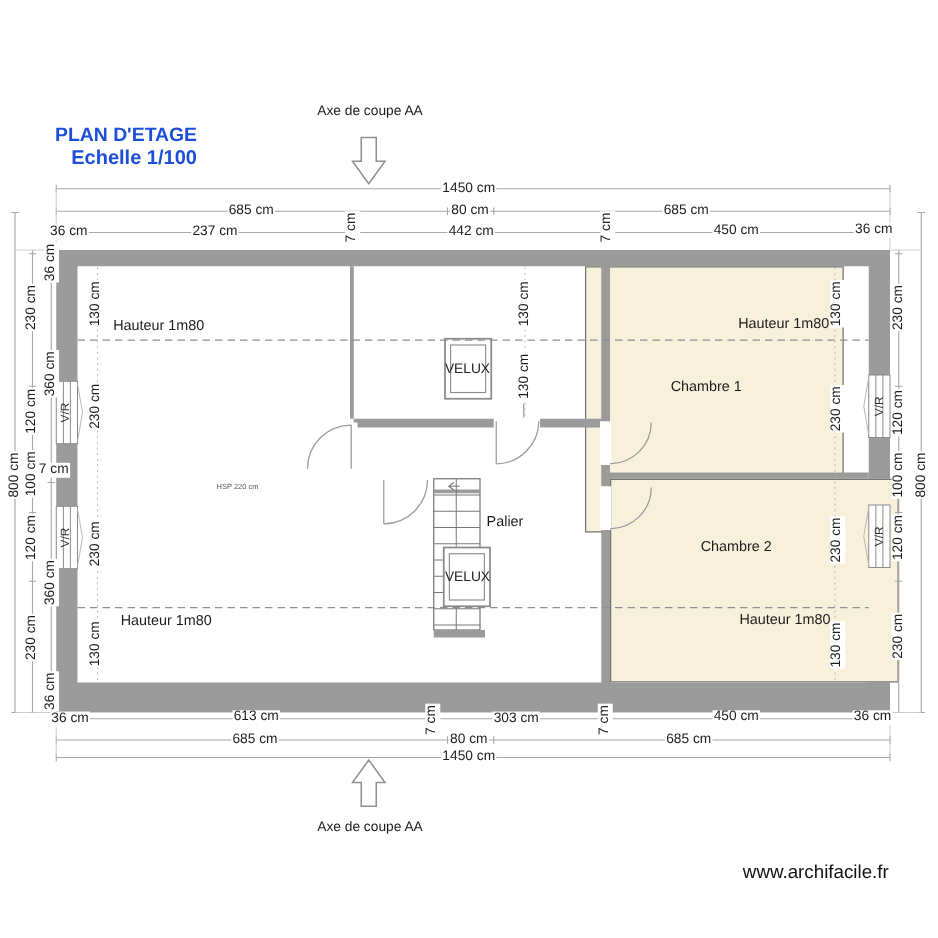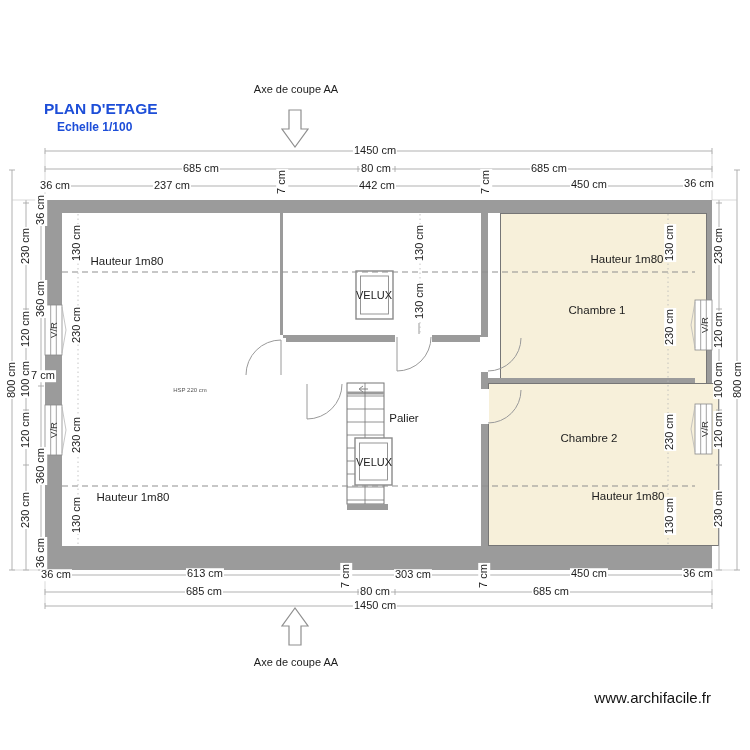--- a/index.html
+++ b/index.html
@@ -8,21 +8,21 @@
   #canvas *{box-sizing:border-box;}
   svg{position:absolute;left:0;top:0;}
   #svg-under{z-index:0;}
   #svg-over{z-index:3;pointer-events:none;}
   #overlay{position:absolute;left:0;top:0;width:750px;height:750px;z-index:4;pointer-events:none;}
   .room{position:absolute;background:#f7f0da;border:1px solid #767676;z-index:2;}
   .room.sel{border:3px solid #4a7ab5;}
   .room.blank{background:transparent;border:none;z-index:1;}
   .room-label{position:absolute;font-size:11.5px;white-space:nowrap;transform:translate(-50%,-50%);color:#1c1c1c;}
   #title{position:absolute;left:44px;top:100px;z-index:5;font-weight:bold;font-size:15.5px;line-height:18px;color:#1d4ed8;}
-  #title .t2{padding-left:13px;font-size:12px;}
+  #title .t2{padding-left:13px;font-size:16px;}
   .axis-label{position:absolute;transform:translate(-50%,-50%);font-size:11px;white-space:nowrap;z-index:5;}
   .watermark{position:absolute;right:39px;top:689px;font-size:15px;color:#111;z-index:5;}
   .dim{position:absolute;font-size:11px;line-height:1.05;background:#fff;padding:0 1px;
        transform:translate(-50%,-50%);white-space:nowrap;}
   .dim.rot{transform:translate(-50%,-50%) rotate(-90deg);}
   .ann-hauteur{position:absolute;font-size:11.5px;transform:translate(-50%,-50%);white-space:nowrap;}
   .ann-velux{position:absolute;font-size:11px;transform:translate(-50%,-50%);white-space:nowrap;color:#222;}
   .ann-vr{position:absolute;font-size:9.5px;transform:translate(-50%,-50%) rotate(-90deg);white-space:nowrap;color:#333;}
   .ann-hsp{position:absolute;font-size:6px;transform:translate(-50%,-50%);white-space:nowrap;color:#555;}
 </style>
@@ -40,21 +40,21 @@
   <div class="axis-label" style="left:296px;top:662px">Axe de coupe AA</div>
 
   <svg id="svg-under" width="750" height="750">
     <rect x="45" y="200" width="667" height="370" fill="#9b9b9b"></rect>
     <rect x="62" y="213" width="633" height="333" fill="#ffffff"></rect>
   </svg>
 
   <div class="room blank" style="left:283px;top:335px;width:198px;height:211px">
     <span class="room-label" style="left:121px;top:83px">Palier</span>
   </div>
-  <div class="room" style="left:500px;top:213px;width:207px;height:213px">
+  <div class="room" style="left:468px;top:213px;width:207px;height:213px">
     <span class="room-label" style="left:96px;top:96px">Chambre 1</span>
   </div>
   <div class="room" style="left:488px;top:383px;width:231px;height:163px">
     <span class="room-label" style="left:100px;top:54px">Chambre 2</span>
   </div>
 
   <svg id="svg-over" width="750" height="750">
 
     <g fill="#9b9b9b">
       <rect x="280" y="213" width="3" height="122"></rect>

